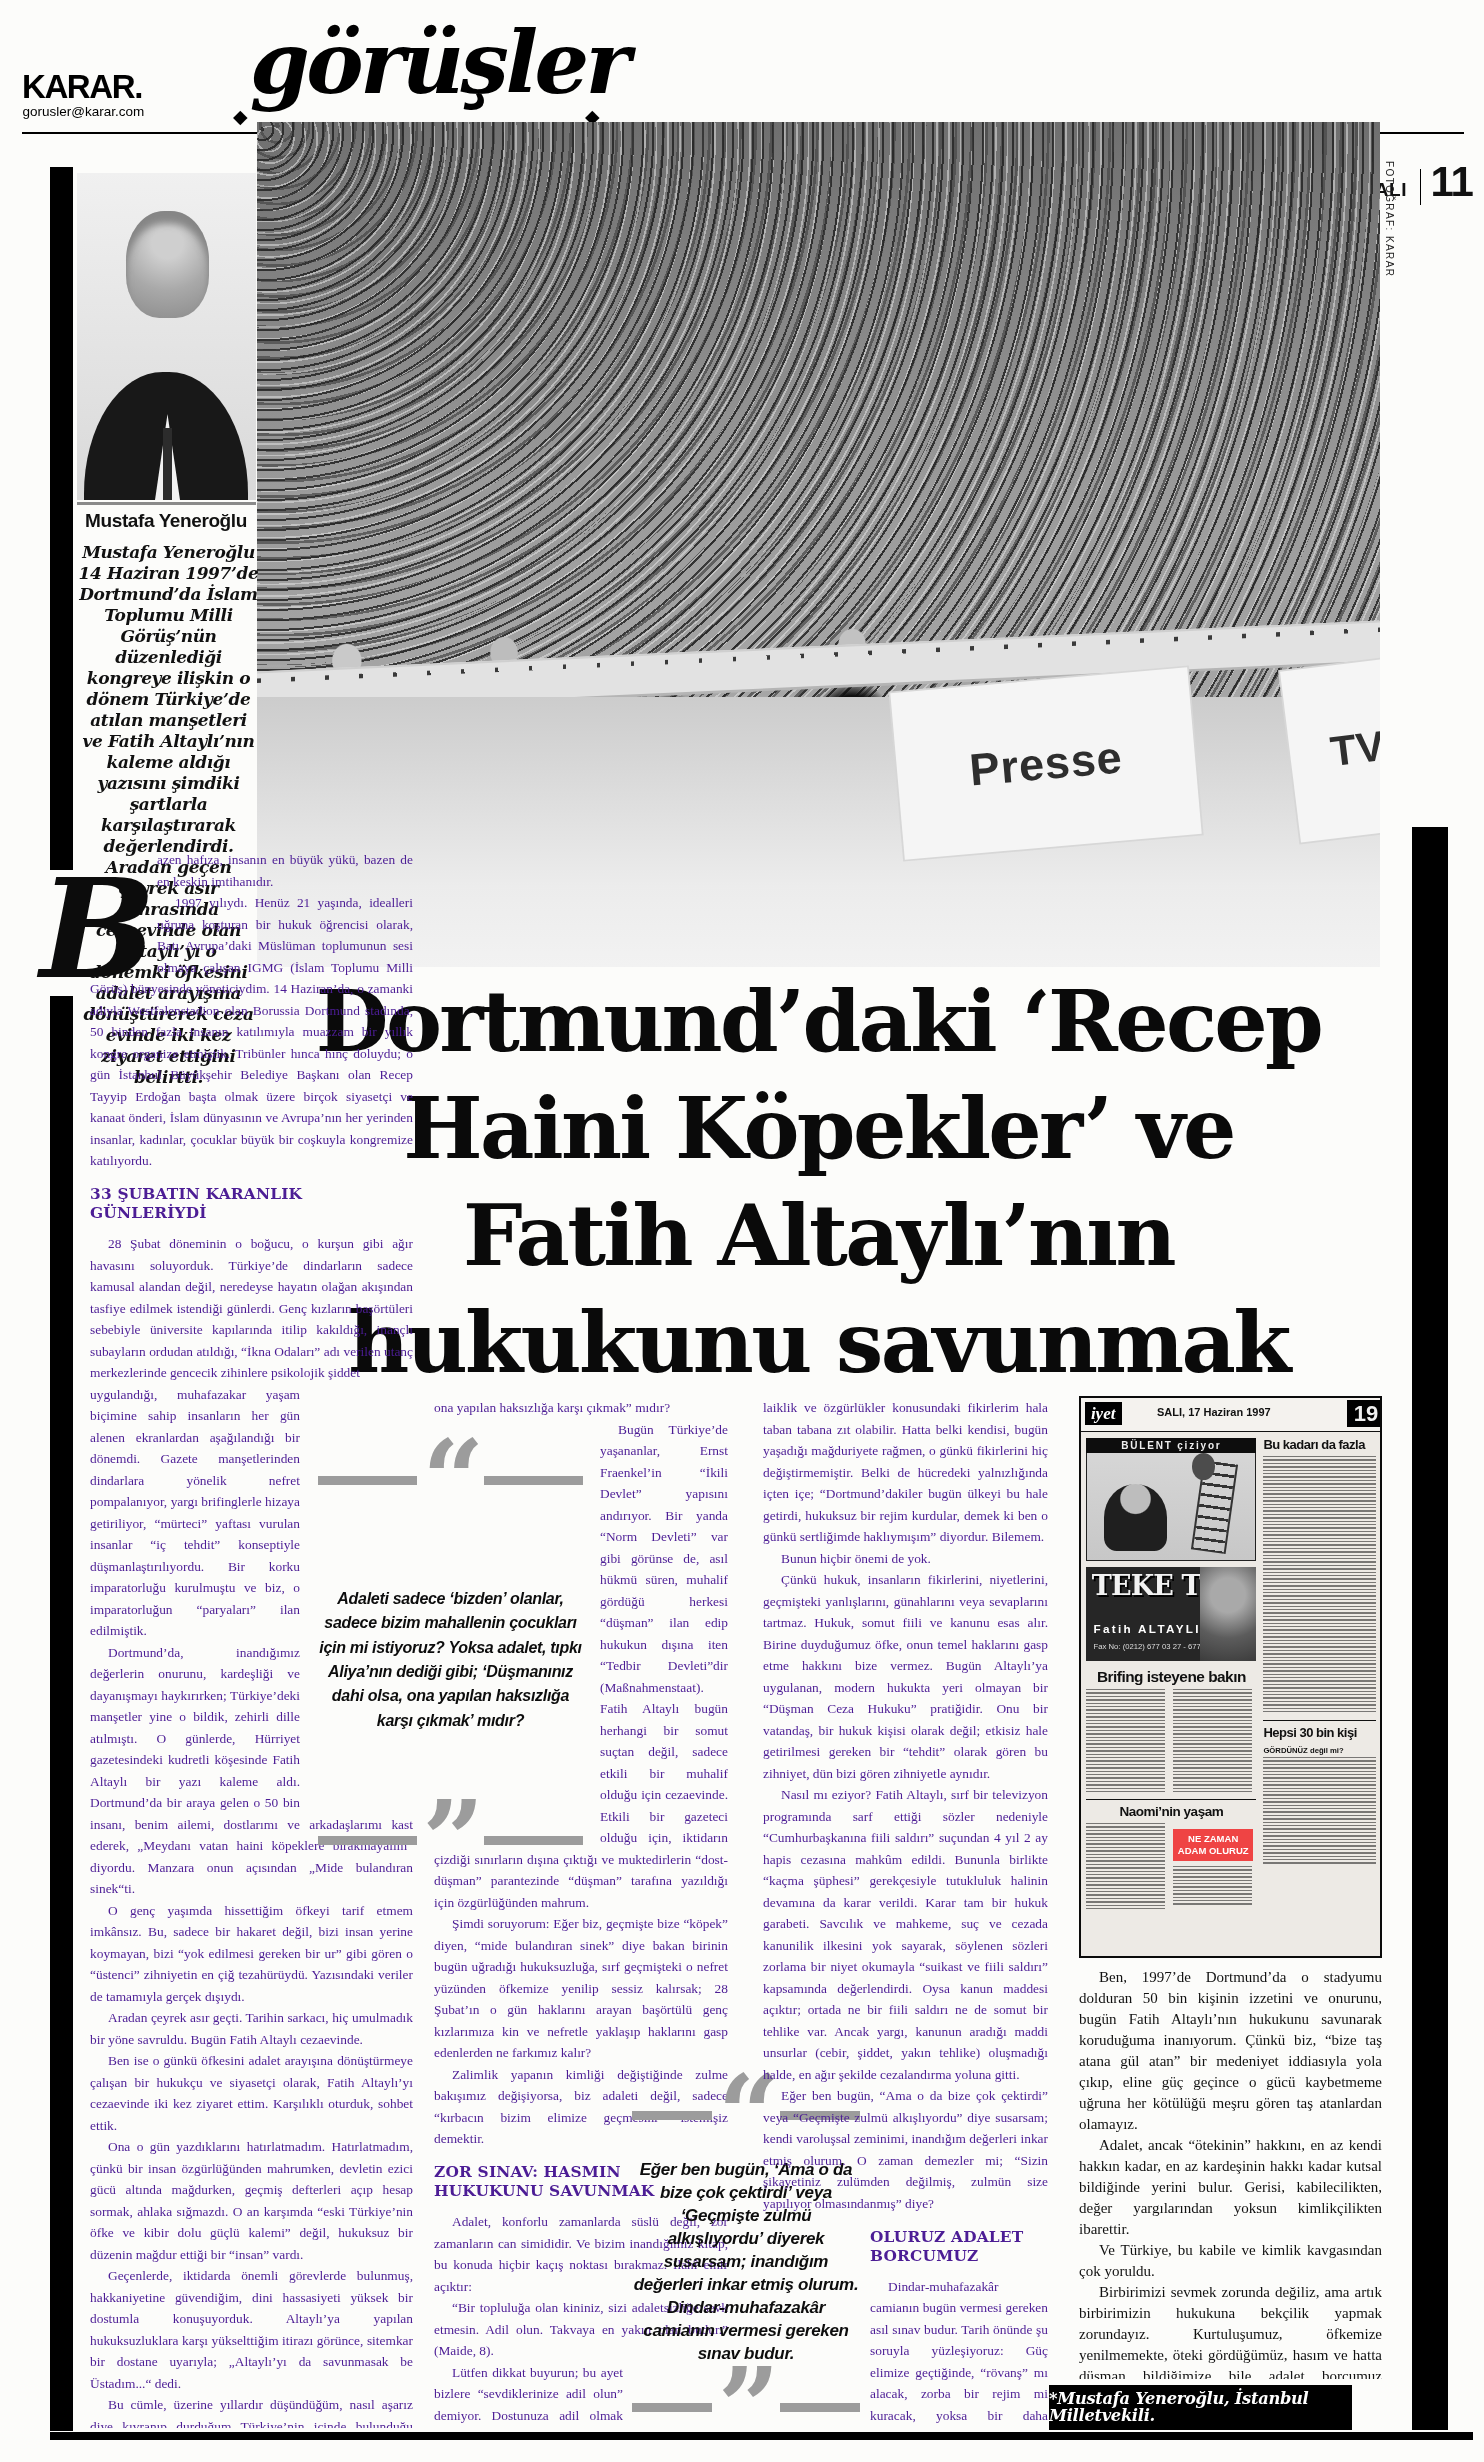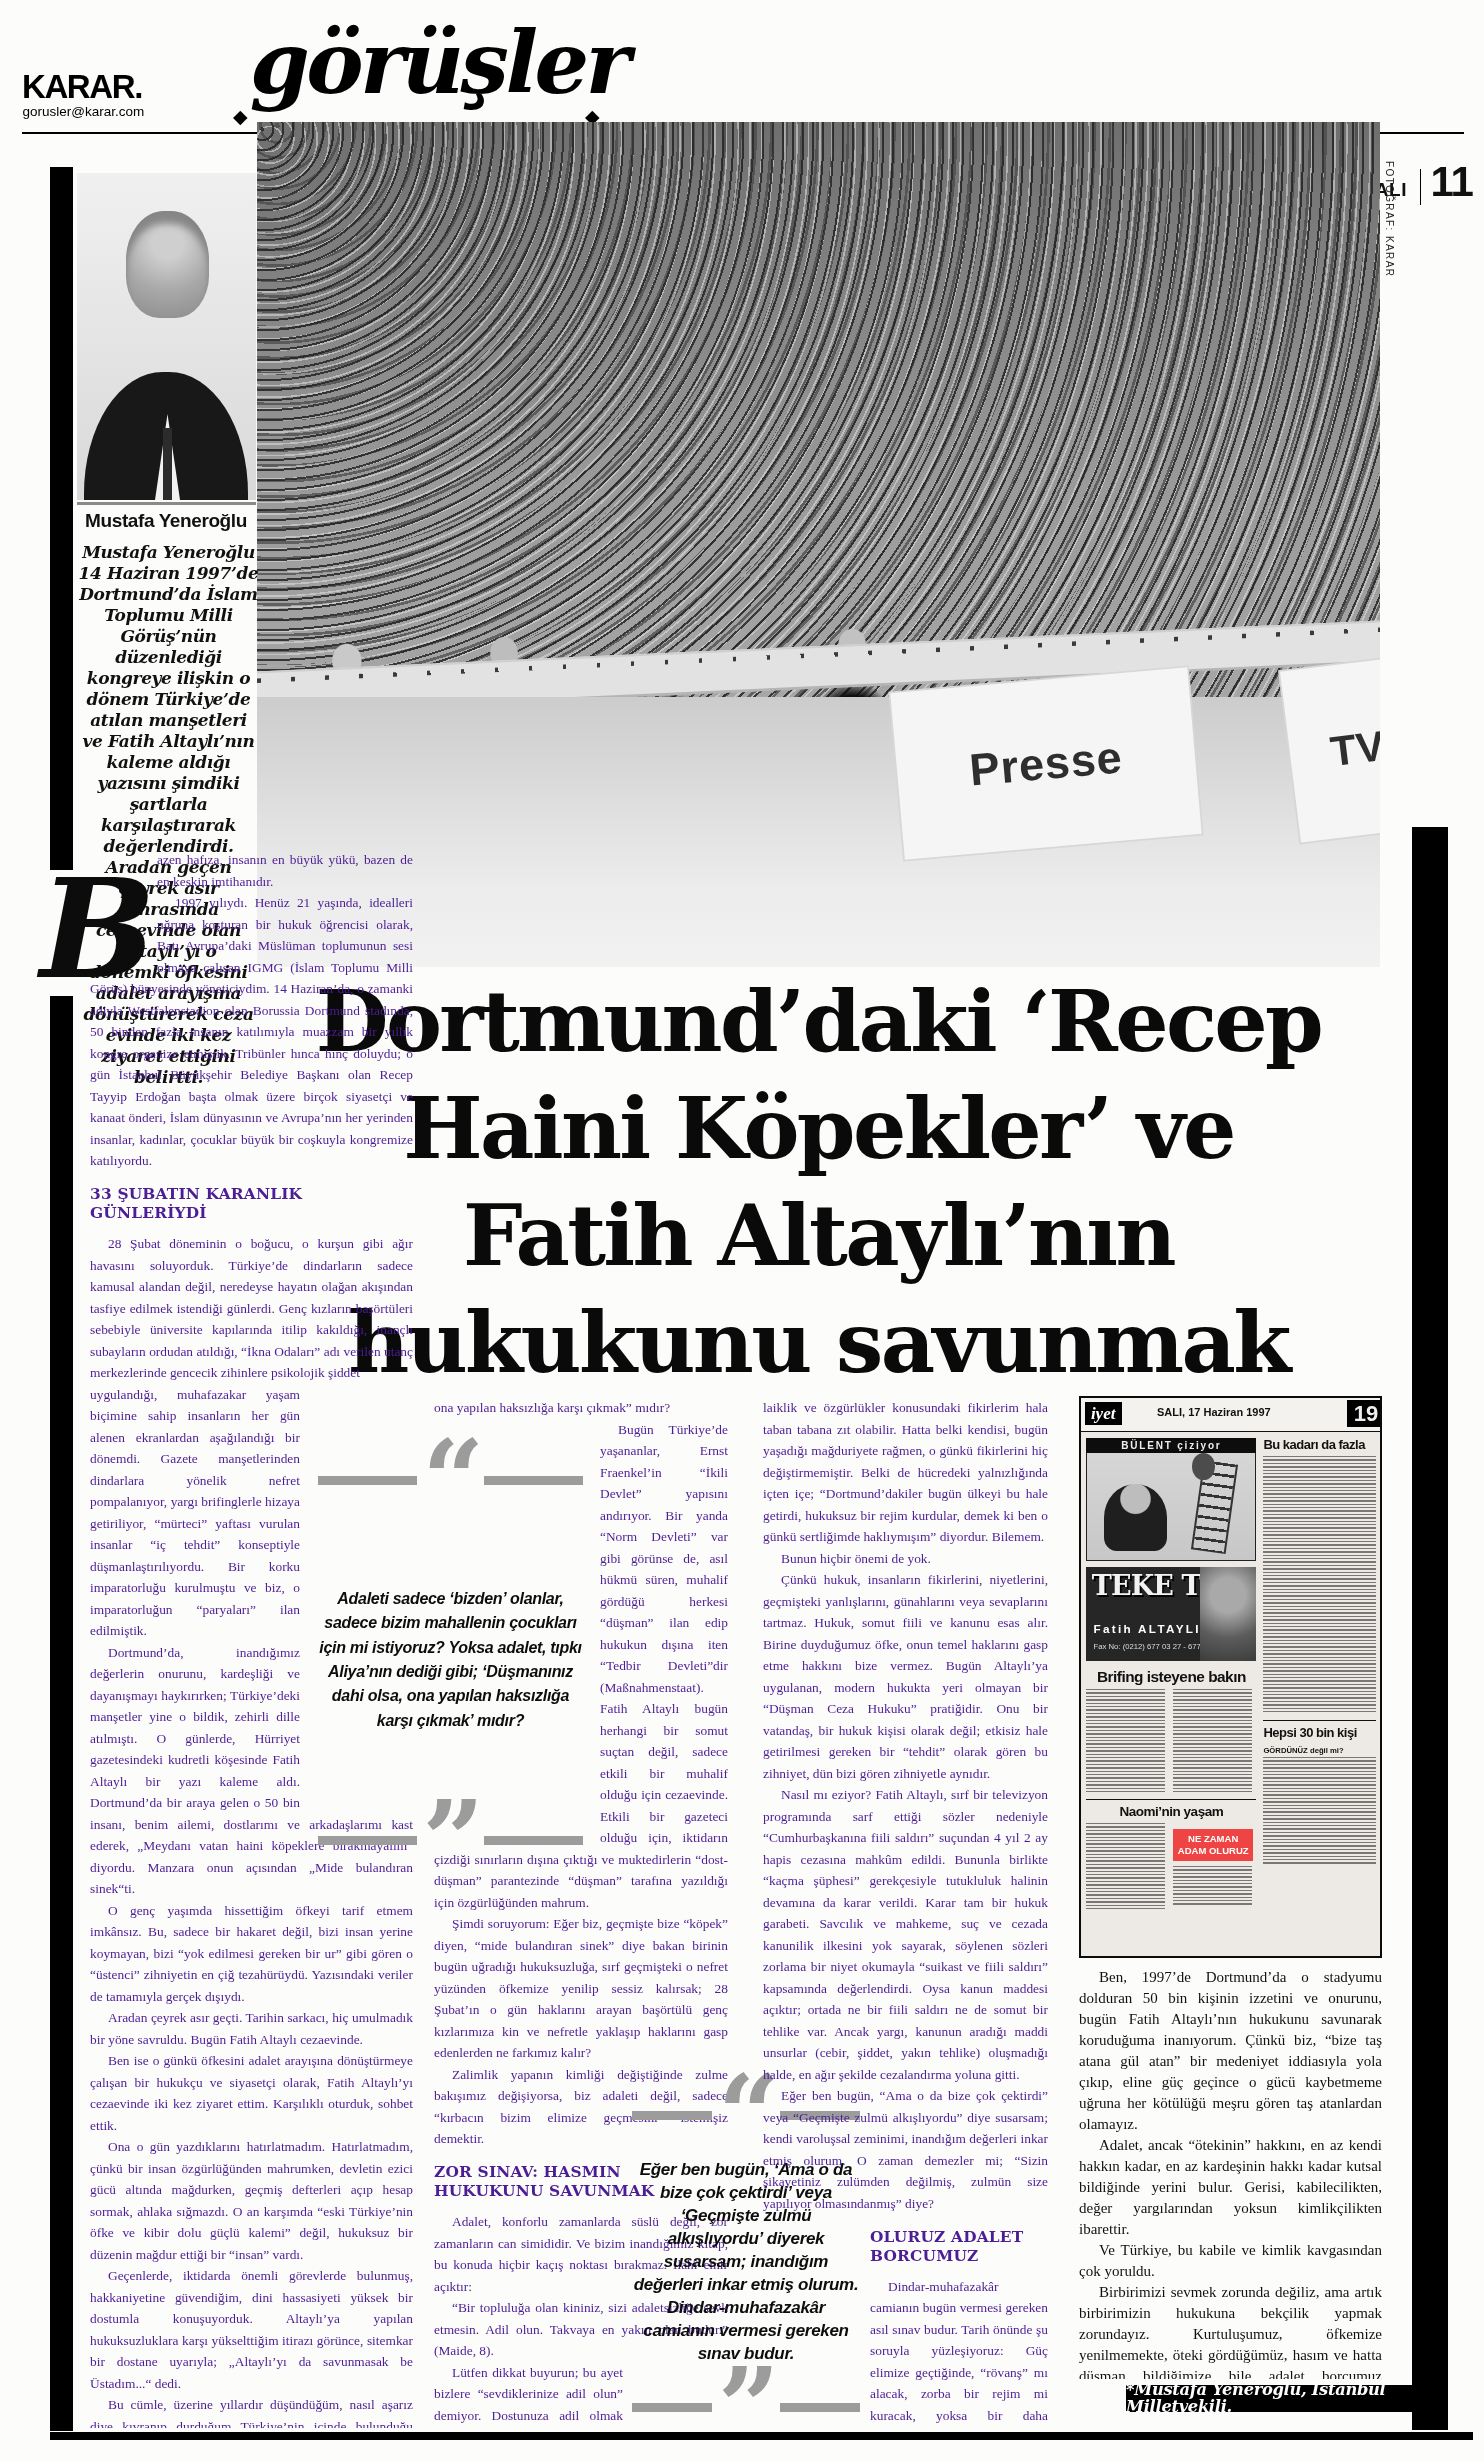--- a/index.html
+++ b/index.html
@@ -102,21 +102,21 @@
   .tk-photo{position:absolute;right:0;top:0;width:56px;height:94px;background:radial-gradient(circle at 50% 30%,#a9a9a9 0 24%,#5c5c5c 60%,#3c3c3c);}
   .clip-h2{font:900 15.4px/17px "Liberation Sans",sans-serif;text-align:center;margin:7.2px 0 3.6px;letter-spacing:-0.5px;}
   .clip-h3{font:900 13.5px/15.4px "Liberation Sans",sans-serif;text-align:center;margin:5.4px 0 3.6px;border-top:1.8px solid #111;padding-top:4.5px;letter-spacing:-0.5px;}
   .nezaman{background:#ef4444;color:#fff;font:800 9.5px/11.7px "Liberation Sans",sans-serif;text-align:center;padding:4.5px 1.8px;}
   .clip-h4{font:900 13px/14.5px "Liberation Sans",sans-serif;letter-spacing:-0.5px;margin:0 0 3.6px;}
   .clip-h5{font:800 7.7px/9px "Liberation Sans",sans-serif;margin:5.4px 0 2.7px;}
   
   .closing{left:1079px;top:1967px;width:303px;height:412px;font-size:15px;line-height:21px;text-align:justify;overflow:hidden;}
   .closing p{margin:0;text-indent:20px;}
   .closing p.noind{text-indent:0;}
-  .attribution{left:1126px;top:2385px;width:303px;height:27px;background:#000;color:#fff;display:flex;align-items:center;justify-content:center;
+  .attribution{left:1049px;top:2385px;width:303px;height:45px;background:#000;color:#fff;display:flex;align-items:center;justify-content:center;
     font:italic 700 16.3px/1 "DejaVu Serif",serif;letter-spacing:-0.3px;}
 </style>
 </head>
 <body>
 
 <header>
   <div class="abs brand">KARAR.</div>
   <div class="abs brand-mail">gorusler@karar.com</div>
   <div class="abs section-script">görüşler</div>
   <span class="abs hdr-diamond" style="left:233px;">◆</span>

